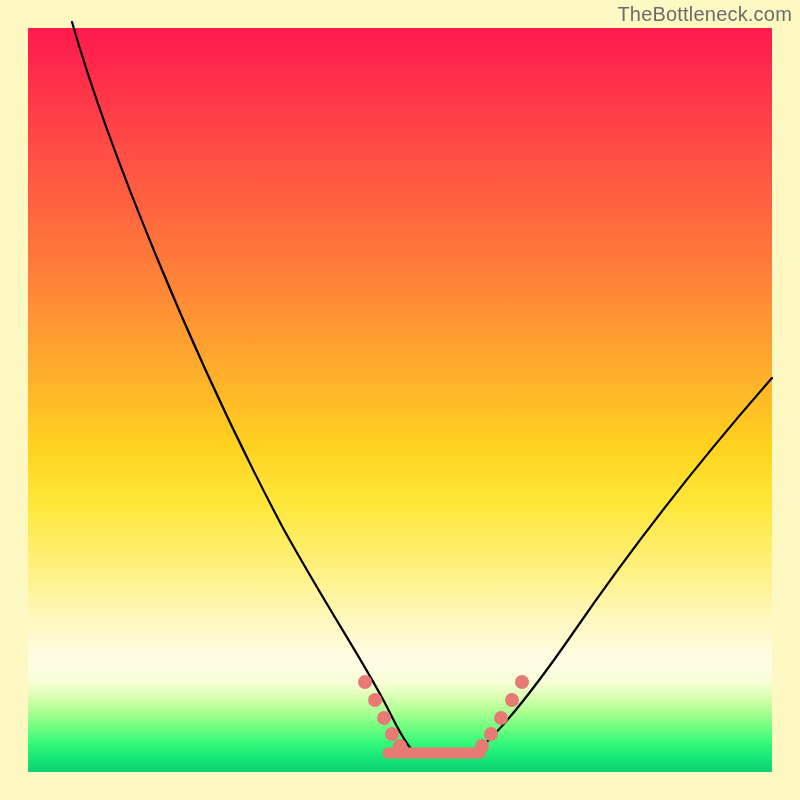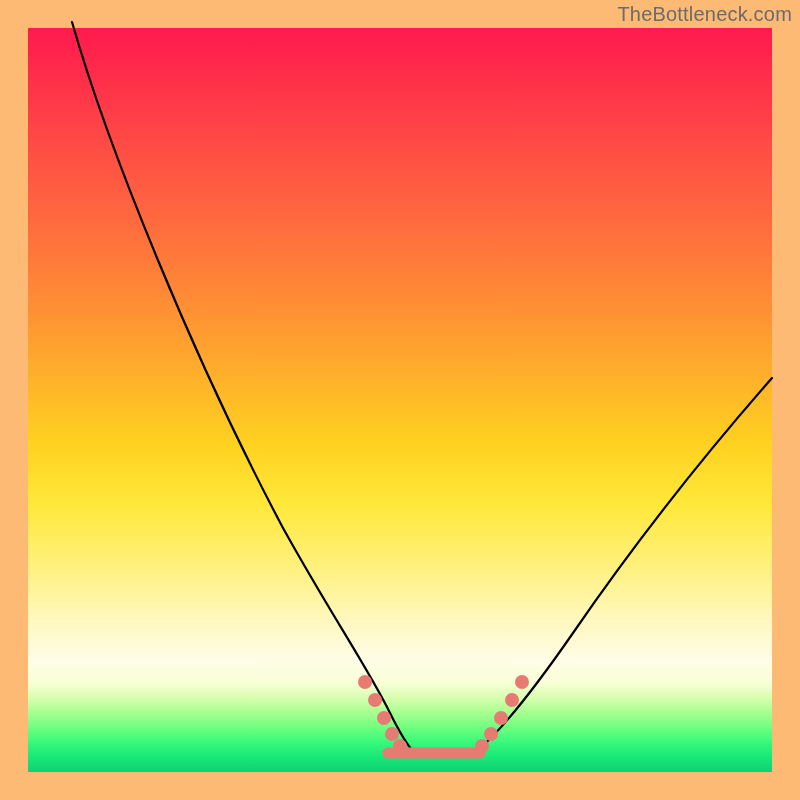--- a/index.html
+++ b/index.html
@@ -10,21 +10,21 @@
     background: #000;
     overflow: hidden;
     font-family: Arial, Helvetica, sans-serif;
   }
   .frame {
     position: absolute;
     top: 0;
     left: 0;
     width: 800px;
     height: 800px;
-    background: #fdba74;
+    background: #fef9c3;
   }
   .plot-area {
     position: absolute;
     top: 28px;
     left: 28px;
     width: 744px;
     height: 744px;
     
     background: linear-gradient(
       to bottom,

